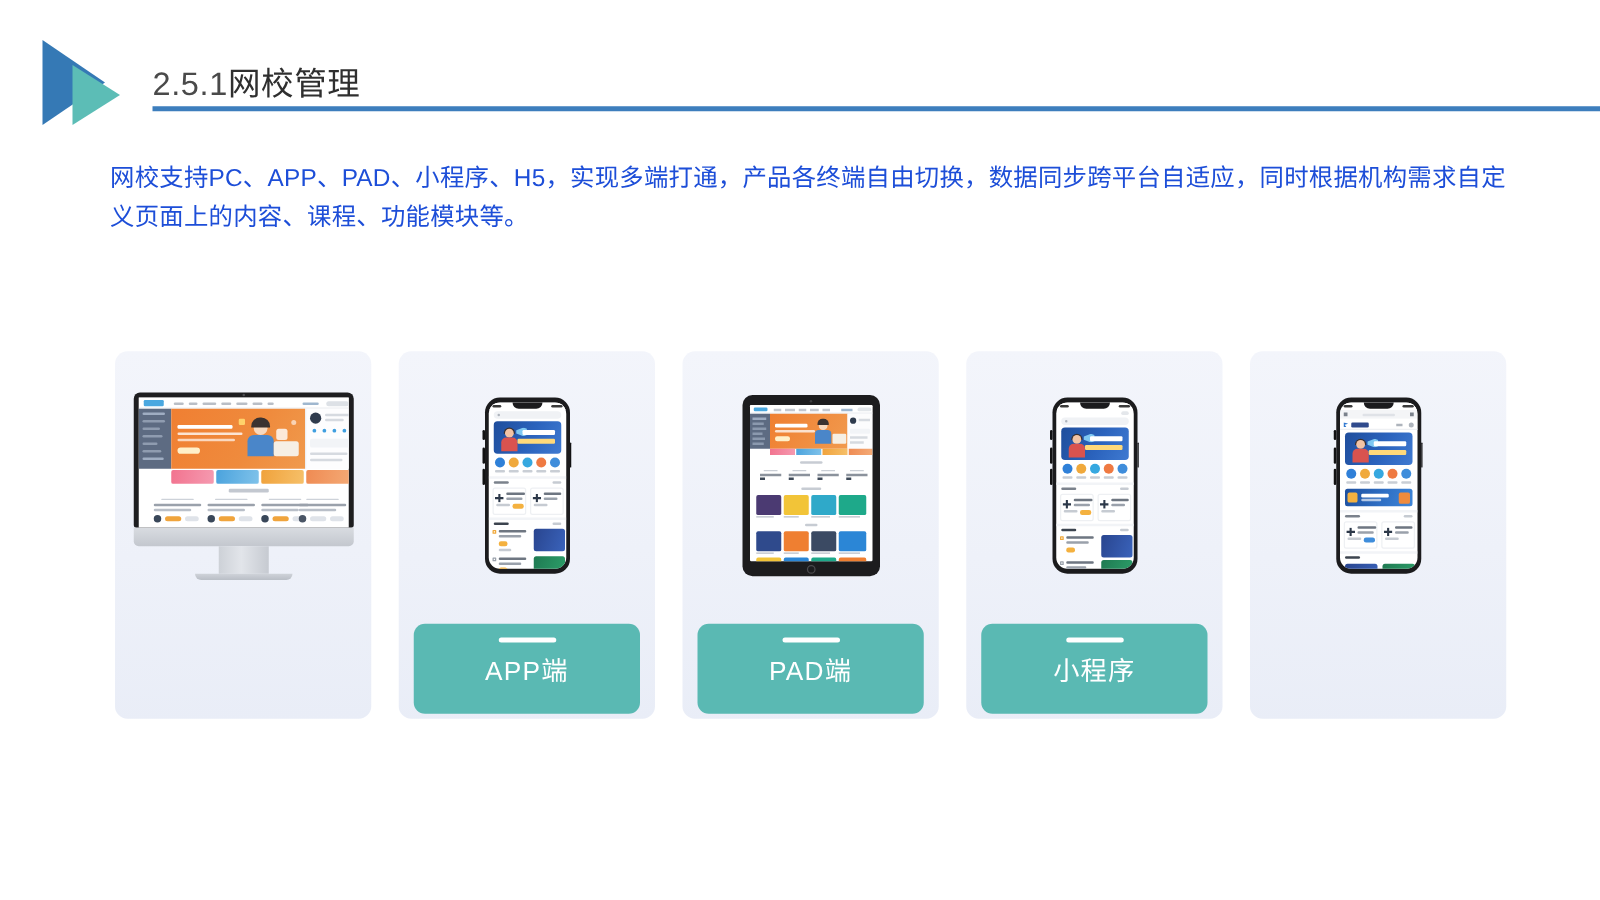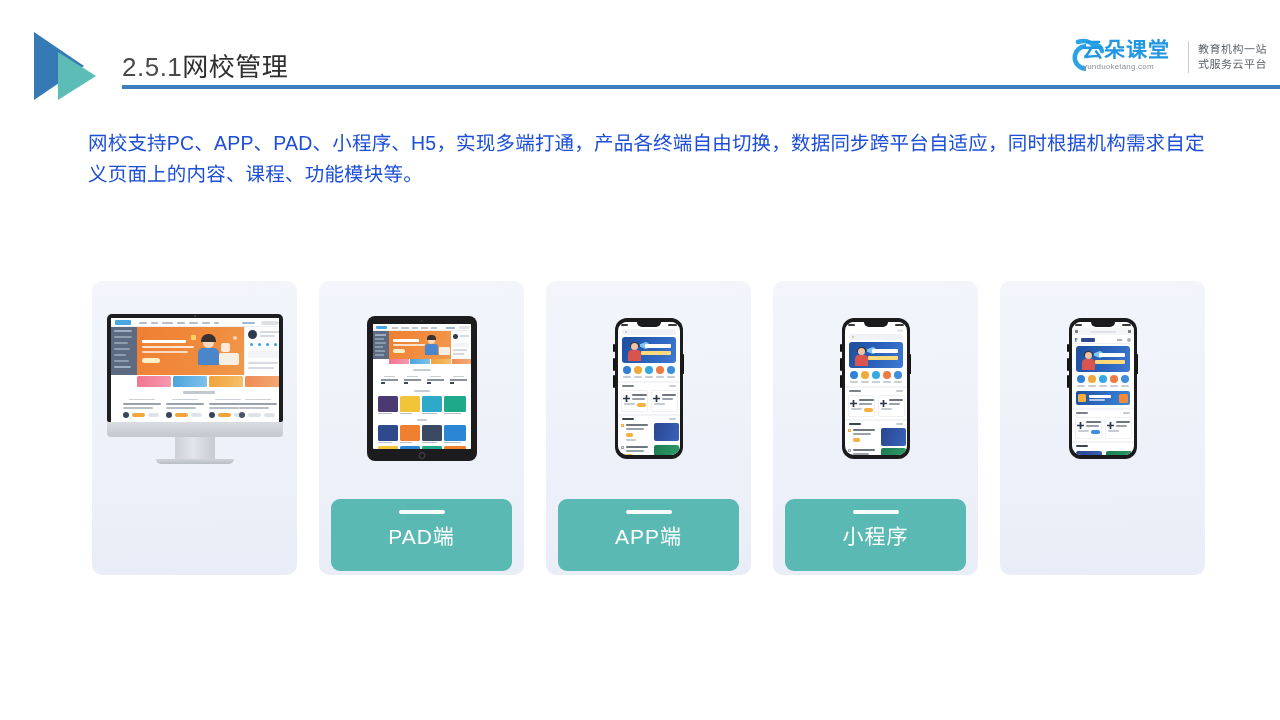--- a/index.html
+++ b/index.html
@@ -365,35 +365,20 @@
       <polygon points="6,2 6,70 56,36" fill="#3579b5"></polygon>
       <polygon points="30,22 30,70 68,46" fill="#5cbdb6"></polygon>
     </svg>
   </div>
 
   <div class="slide-title">
     <span class="num">2.5.1</span><span class="name">网校管理</span>
   </div>
   <div class="title-rule"></div>
 
-  <div class="brand">
-    <div class="brand-cloud">
-      <svg width="132" height="40" viewBox="0 0 132 40">
-        <path d="M34 6 A13.5 13.5 0 1 0 34 33 L34 28.5 A9 9 0 1 1 34 10.5 Z" fill="#29a3e8"></path>
-        <path d="M26 4 q9 -3 15 3 q7 -1 9 6" fill="none" stroke="#29a3e8" stroke-width="4.5" stroke-linecap="round"></path>
-      </svg>
-      <div class="brand-word">云朵课堂</div>
-      <div class="brand-url">yunduoketang.com</div>
-    </div>
-    <div class="brand-divider"></div>
-    <div class="brand-tagline">
-      <div>教育机构一站</div>
-      <div>式服务云平台</div>
-    </div>
-  </div>
 </div>
 
 <div class="intro">网校支持PC、APP、PAD、小程序、H5，实现多端打通，产品各终端自由切换，数据同步跨平台自适应，同时根据机构需求自定义页面上的内容、课程、功能模块等。</div>
 
 <div class="card-row">
 
   <div class="dev-card">
     <div class="device-stage">
       <div class="imac">
         <div class="imac-screen">
@@ -485,116 +470,20 @@
                 <div class="r pc-lr-tag" style="background:#dfe3e9;"></div>
                 <div class="r pc-lr-tag2"></div>
             </div>
           </div>
         </div>
         <div class="imac-chin"></div>
         <div class="imac-neck"></div>
         <div class="imac-foot"></div>
       </div>
     </div>
-  </div>
-
-  <div class="dev-card">
-    <div class="device-stage">
-      <div class="ipad">
-        <div class="viewport">
-          <div class="r ip-nav"></div>
-          <div class="r" style="left:3px;top:2px;width:11px;height:3px;border-radius:1px;background:#4aa8e0;"></div>
-          <div class="r" style="left:19px;top:3px;width:6px;height:1.6px;background:#c3c8d0;"></div>
-          <div class="r" style="left:28px;top:3px;width:8px;height:1.6px;background:#c3c8d0;"></div>
-          <div class="r" style="left:39px;top:3px;width:6px;height:1.6px;background:#c3c8d0;"></div>
-          <div class="r" style="left:48px;top:3px;width:7px;height:1.6px;background:#c3c8d0;"></div>
-          <div class="r" style="left:58px;top:3px;width:6px;height:1.6px;background:#c3c8d0;"></div>
-          <div class="r" style="left:73px;top:3px;width:9px;height:1.6px;background:#9fb7cf;"></div>
-          <div class="r" style="left:86px;top:2px;width:11px;height:3px;border-radius:1.5px;background:#e2e6ea;"></div>
-
-          <div class="r ip-side"></div>
-          <div class="r" style="left:2px;top:10px;width:11px;height:1.6px;background:#9fadc2;"></div>
-          <div class="r" style="left:2px;top:14px;width:9px;height:1.6px;background:#8b99ae;"></div>
-          <div class="r" style="left:2px;top:18px;width:11px;height:1.6px;background:#8b99ae;"></div>
-          <div class="r" style="left:2px;top:22px;width:8px;height:1.6px;background:#8b99ae;"></div>
-          <div class="r" style="left:2px;top:26px;width:10px;height:1.6px;background:#8b99ae;"></div>
-          <div class="r" style="left:2px;top:30px;width:9px;height:1.6px;background:#8b99ae;"></div>
-
-          <div class="r ip-hero">
-            <div class="r" style="left:4px;top:8px;width:26px;height:2.6px;background:#fff;border-radius:1px;"></div>
-            <div class="r" style="left:4px;top:13px;width:32px;height:2px;background:rgba(255,255,255,.75);border-radius:1px;"></div>
-            <div class="r" style="left:4px;top:18px;width:12px;height:3.5px;background:#fff0c9;border-radius:1.75px;"></div>
-            <div class="r" style="left:39px;top:6px;width:7px;height:7px;border-radius:50%;background:#f7d9bf;"></div>
-            <div class="r" style="left:38px;top:4px;width:9px;height:5px;border-radius:4px 4px 0 0;background:#3a3230;"></div>
-            <div class="r" style="left:36px;top:13px;width:13px;height:11px;border-radius:3px 3px 0 0;background:#4a86c9;"></div>
-            <div class="r" style="left:50px;top:16px;width:11px;height:8px;border-radius:1px;background:#f6efe4;"></div>
-          </div>
-          <div class="r ip-right"></div>
-          <div class="r" style="left:80px;top:10px;width:5px;height:5px;border-radius:50%;background:#2f3b4d;"></div>
-          <div class="r" style="left:87px;top:11px;width:9px;height:1.6px;background:#d6dae0;"></div>
-          <div class="r" style="left:80px;top:19px;width:16px;height:4px;border-radius:1px;background:#f2f4f7;"></div>
-          <div class="r" style="left:80px;top:25px;width:14px;height:1.6px;background:#d6dae0;"></div>
-          <div class="r" style="left:80px;top:29px;width:11px;height:1.6px;background:#d6dae0;"></div>
-
-          <div class="r" style="left:16px;top:35px;width:20px;height:5px;background:linear-gradient(100deg,#f2738f,#f59ab0);"></div>
-          <div class="r" style="left:37px;top:35px;width:20px;height:5px;background:linear-gradient(100deg,#4ba3dd,#7fc2ea);"></div>
-          <div class="r" style="left:58px;top:35px;width:20px;height:5px;background:linear-gradient(100deg,#f0a23c,#f6c069);"></div>
-          <div class="r" style="left:79px;top:35px;width:19px;height:5px;background:linear-gradient(100deg,#ef8b53,#f4ab77);"></div>
-
-          <div class="r ip-sec" style="left:40px;top:45px;width:18px;"></div>
-          <div class="r" style="left:8px;top:52px;width:17px;height:8px;">
-            <div class="r" style="left:3px;top:0;width:11px;height:1.4px;background:#c9ced5;"></div>
-            <div class="r" style="left:0;top:3px;width:17px;height:1.7px;background:#8b929c;"></div>
-            <div class="r" style="left:0;top:6px;width:4px;height:2px;background:#3f4a58;"></div>
-          </div>
-          <div class="r" style="left:31px;top:52px;width:17px;height:8px;">
-            <div class="r" style="left:3px;top:0;width:11px;height:1.4px;background:#c9ced5;"></div>
-            <div class="r" style="left:0;top:3px;width:17px;height:1.7px;background:#8b929c;"></div>
-            <div class="r" style="left:0;top:6px;width:4px;height:2px;background:#3f4a58;"></div>
-          </div>
-          <div class="r" style="left:54px;top:52px;width:17px;height:8px;">
-            <div class="r" style="left:3px;top:0;width:11px;height:1.4px;background:#c9ced5;"></div>
-            <div class="r" style="left:0;top:3px;width:17px;height:1.7px;background:#8b929c;"></div>
-            <div class="r" style="left:0;top:6px;width:4px;height:2px;background:#3f4a58;"></div>
-          </div>
-          <div class="r" style="left:77px;top:52px;width:17px;height:8px;">
-            <div class="r" style="left:3px;top:0;width:11px;height:1.4px;background:#c9ced5;"></div>
-            <div class="r" style="left:0;top:3px;width:17px;height:1.7px;background:#8b929c;"></div>
-            <div class="r" style="left:0;top:6px;width:4px;height:2px;background:#3f4a58;"></div>
-          </div>
-
-          <div class="r ip-sec" style="left:41px;top:66px;width:16px;"></div>
-          <div class="r ip-tile" style="left:5px;top:72px;width:20px;background:#4b3a72;"></div>
-          <div class="r ip-tile" style="left:27px;top:72px;width:20px;background:#f2c438;"></div>
-          <div class="r ip-tile" style="left:49px;top:72px;width:20px;background:#2fa9c9;"></div>
-          <div class="r ip-tile" style="left:71px;top:72px;width:22px;background:#1ea98a;"></div>
-          <div class="r" style="left:5px;top:89px;width:14px;height:1.4px;background:#b9bfc8;"></div>
-          <div class="r" style="left:27px;top:89px;width:12px;height:1.4px;background:#b9bfc8;"></div>
-          <div class="r" style="left:49px;top:89px;width:15px;height:1.4px;background:#b9bfc8;"></div>
-          <div class="r" style="left:71px;top:89px;width:17px;height:1.4px;background:#b9bfc8;"></div>
-
-          <div class="r ip-sec" style="left:44px;top:95px;width:10px;"></div>
-          <div class="r ip-tile" style="left:5px;top:101px;width:20px;background:#2f4a8c;"></div>
-          <div class="r ip-tile" style="left:27px;top:101px;width:20px;background:#ef7f31;"></div>
-          <div class="r ip-tile" style="left:49px;top:101px;width:20px;background:#3b4a63;"></div>
-          <div class="r ip-tile" style="left:71px;top:101px;width:22px;background:#2b86d6;"></div>
-          <div class="r" style="left:5px;top:118px;width:14px;height:1.4px;background:#b9bfc8;"></div>
-          <div class="r" style="left:27px;top:118px;width:12px;height:1.4px;background:#b9bfc8;"></div>
-          <div class="r" style="left:49px;top:118px;width:15px;height:1.4px;background:#b9bfc8;"></div>
-          <div class="r" style="left:71px;top:118px;width:17px;height:1.4px;background:#b9bfc8;"></div>
-
-          <div class="r ip-tile" style="left:5px;top:122px;width:20px;background:#f2c438;"></div>
-          <div class="r ip-tile" style="left:27px;top:122px;width:20px;background:#2b86d6;"></div>
-          <div class="r ip-tile" style="left:49px;top:122px;width:20px;background:#1ea98a;"></div>
-          <div class="r ip-tile" style="left:71px;top:122px;width:22px;background:#ef7f31;"></div>
-        </div>
-        <div class="ipad-home"></div>
-      </div>
-    </div>
-    <div class="card-label">PAD端</div>
   </div>
 
   <div class="dev-card">
     <div class="device-stage">
       <div class="iphone">
         <span class="btn-l b1"></span>
           <span class="btn-l b2"></span>
           <span class="btn-l b3"></span>
           <span class="btn-r b4"></span>
         <div class="viewport">
@@ -653,20 +542,116 @@
           <div class="r ph-course" style="left:36px;top:101px;width:25px;background:linear-gradient(110deg,#29458f,#3a63bb);"></div>
           <div class="r" style="left:3px;top:124px;width:3px;height:3px;border-radius:0.5px;border:0.8px solid #9aa1ab;box-sizing:border-box;"></div>
           <div class="r ph-ln" style="left:8px;top:124px;width:22px;background:#6e7681;"></div>
           <div class="r ph-ln" style="left:8px;top:128px;width:18px;background:#9aa1ab;"></div>
           <div class="r ph-pill" style="left:8px;top:132px;width:7px;background:#f4b13f;"></div>
           <div class="r ph-course" style="left:36px;top:123px;width:25px;background:linear-gradient(110deg,#1f7a52,#2da06a);"></div>
         </div>
       </div>
     </div>
     <div class="card-label">APP端</div>
+  </div>
+
+  <div class="dev-card">
+    <div class="device-stage">
+      <div class="ipad">
+        <div class="viewport">
+          <div class="r ip-nav"></div>
+          <div class="r" style="left:3px;top:2px;width:11px;height:3px;border-radius:1px;background:#4aa8e0;"></div>
+          <div class="r" style="left:19px;top:3px;width:6px;height:1.6px;background:#c3c8d0;"></div>
+          <div class="r" style="left:28px;top:3px;width:8px;height:1.6px;background:#c3c8d0;"></div>
+          <div class="r" style="left:39px;top:3px;width:6px;height:1.6px;background:#c3c8d0;"></div>
+          <div class="r" style="left:48px;top:3px;width:7px;height:1.6px;background:#c3c8d0;"></div>
+          <div class="r" style="left:58px;top:3px;width:6px;height:1.6px;background:#c3c8d0;"></div>
+          <div class="r" style="left:73px;top:3px;width:9px;height:1.6px;background:#9fb7cf;"></div>
+          <div class="r" style="left:86px;top:2px;width:11px;height:3px;border-radius:1.5px;background:#e2e6ea;"></div>
+
+          <div class="r ip-side"></div>
+          <div class="r" style="left:2px;top:10px;width:11px;height:1.6px;background:#9fadc2;"></div>
+          <div class="r" style="left:2px;top:14px;width:9px;height:1.6px;background:#8b99ae;"></div>
+          <div class="r" style="left:2px;top:18px;width:11px;height:1.6px;background:#8b99ae;"></div>
+          <div class="r" style="left:2px;top:22px;width:8px;height:1.6px;background:#8b99ae;"></div>
+          <div class="r" style="left:2px;top:26px;width:10px;height:1.6px;background:#8b99ae;"></div>
+          <div class="r" style="left:2px;top:30px;width:9px;height:1.6px;background:#8b99ae;"></div>
+
+          <div class="r ip-hero">
+            <div class="r" style="left:4px;top:8px;width:26px;height:2.6px;background:#fff;border-radius:1px;"></div>
+            <div class="r" style="left:4px;top:13px;width:32px;height:2px;background:rgba(255,255,255,.75);border-radius:1px;"></div>
+            <div class="r" style="left:4px;top:18px;width:12px;height:3.5px;background:#fff0c9;border-radius:1.75px;"></div>
+            <div class="r" style="left:39px;top:6px;width:7px;height:7px;border-radius:50%;background:#f7d9bf;"></div>
+            <div class="r" style="left:38px;top:4px;width:9px;height:5px;border-radius:4px 4px 0 0;background:#3a3230;"></div>
+            <div class="r" style="left:36px;top:13px;width:13px;height:11px;border-radius:3px 3px 0 0;background:#4a86c9;"></div>
+            <div class="r" style="left:50px;top:16px;width:11px;height:8px;border-radius:1px;background:#f6efe4;"></div>
+          </div>
+          <div class="r ip-right"></div>
+          <div class="r" style="left:80px;top:10px;width:5px;height:5px;border-radius:50%;background:#2f3b4d;"></div>
+          <div class="r" style="left:87px;top:11px;width:9px;height:1.6px;background:#d6dae0;"></div>
+          <div class="r" style="left:80px;top:19px;width:16px;height:4px;border-radius:1px;background:#f2f4f7;"></div>
+          <div class="r" style="left:80px;top:25px;width:14px;height:1.6px;background:#d6dae0;"></div>
+          <div class="r" style="left:80px;top:29px;width:11px;height:1.6px;background:#d6dae0;"></div>
+
+          <div class="r" style="left:16px;top:35px;width:20px;height:5px;background:linear-gradient(100deg,#f2738f,#f59ab0);"></div>
+          <div class="r" style="left:37px;top:35px;width:20px;height:5px;background:linear-gradient(100deg,#4ba3dd,#7fc2ea);"></div>
+          <div class="r" style="left:58px;top:35px;width:20px;height:5px;background:linear-gradient(100deg,#f0a23c,#f6c069);"></div>
+          <div class="r" style="left:79px;top:35px;width:19px;height:5px;background:linear-gradient(100deg,#ef8b53,#f4ab77);"></div>
+
+          <div class="r ip-sec" style="left:40px;top:45px;width:18px;"></div>
+          <div class="r" style="left:8px;top:52px;width:17px;height:8px;">
+            <div class="r" style="left:3px;top:0;width:11px;height:1.4px;background:#c9ced5;"></div>
+            <div class="r" style="left:0;top:3px;width:17px;height:1.7px;background:#8b929c;"></div>
+            <div class="r" style="left:0;top:6px;width:4px;height:2px;background:#3f4a58;"></div>
+          </div>
+          <div class="r" style="left:31px;top:52px;width:17px;height:8px;">
+            <div class="r" style="left:3px;top:0;width:11px;height:1.4px;background:#c9ced5;"></div>
+            <div class="r" style="left:0;top:3px;width:17px;height:1.7px;background:#8b929c;"></div>
+            <div class="r" style="left:0;top:6px;width:4px;height:2px;background:#3f4a58;"></div>
+          </div>
+          <div class="r" style="left:54px;top:52px;width:17px;height:8px;">
+            <div class="r" style="left:3px;top:0;width:11px;height:1.4px;background:#c9ced5;"></div>
+            <div class="r" style="left:0;top:3px;width:17px;height:1.7px;background:#8b929c;"></div>
+            <div class="r" style="left:0;top:6px;width:4px;height:2px;background:#3f4a58;"></div>
+          </div>
+          <div class="r" style="left:77px;top:52px;width:17px;height:8px;">
+            <div class="r" style="left:3px;top:0;width:11px;height:1.4px;background:#c9ced5;"></div>
+            <div class="r" style="left:0;top:3px;width:17px;height:1.7px;background:#8b929c;"></div>
+            <div class="r" style="left:0;top:6px;width:4px;height:2px;background:#3f4a58;"></div>
+          </div>
+
+          <div class="r ip-sec" style="left:41px;top:66px;width:16px;"></div>
+          <div class="r ip-tile" style="left:5px;top:72px;width:20px;background:#4b3a72;"></div>
+          <div class="r ip-tile" style="left:27px;top:72px;width:20px;background:#f2c438;"></div>
+          <div class="r ip-tile" style="left:49px;top:72px;width:20px;background:#2fa9c9;"></div>
+          <div class="r ip-tile" style="left:71px;top:72px;width:22px;background:#1ea98a;"></div>
+          <div class="r" style="left:5px;top:89px;width:14px;height:1.4px;background:#b9bfc8;"></div>
+          <div class="r" style="left:27px;top:89px;width:12px;height:1.4px;background:#b9bfc8;"></div>
+          <div class="r" style="left:49px;top:89px;width:15px;height:1.4px;background:#b9bfc8;"></div>
+          <div class="r" style="left:71px;top:89px;width:17px;height:1.4px;background:#b9bfc8;"></div>
+
+          <div class="r ip-sec" style="left:44px;top:95px;width:10px;"></div>
+          <div class="r ip-tile" style="left:5px;top:101px;width:20px;background:#2f4a8c;"></div>
+          <div class="r ip-tile" style="left:27px;top:101px;width:20px;background:#ef7f31;"></div>
+          <div class="r ip-tile" style="left:49px;top:101px;width:20px;background:#3b4a63;"></div>
+          <div class="r ip-tile" style="left:71px;top:101px;width:22px;background:#2b86d6;"></div>
+          <div class="r" style="left:5px;top:118px;width:14px;height:1.4px;background:#b9bfc8;"></div>
+          <div class="r" style="left:27px;top:118px;width:12px;height:1.4px;background:#b9bfc8;"></div>
+          <div class="r" style="left:49px;top:118px;width:15px;height:1.4px;background:#b9bfc8;"></div>
+          <div class="r" style="left:71px;top:118px;width:17px;height:1.4px;background:#b9bfc8;"></div>
+
+          <div class="r ip-tile" style="left:5px;top:122px;width:20px;background:#f2c438;"></div>
+          <div class="r ip-tile" style="left:27px;top:122px;width:20px;background:#2b86d6;"></div>
+          <div class="r ip-tile" style="left:49px;top:122px;width:20px;background:#1ea98a;"></div>
+          <div class="r ip-tile" style="left:71px;top:122px;width:22px;background:#ef7f31;"></div>
+        </div>
+        <div class="ipad-home"></div>
+      </div>
+    </div>
+    <div class="card-label">PAD端</div>
   </div>
 
   <div class="dev-card">
     <div class="device-stage">
       <div class="iphone">
         <span class="btn-l b1"></span>
           <span class="btn-l b2"></span>
           <span class="btn-l b3"></span>
           <span class="btn-r b4"></span>
         <div class="viewport">

